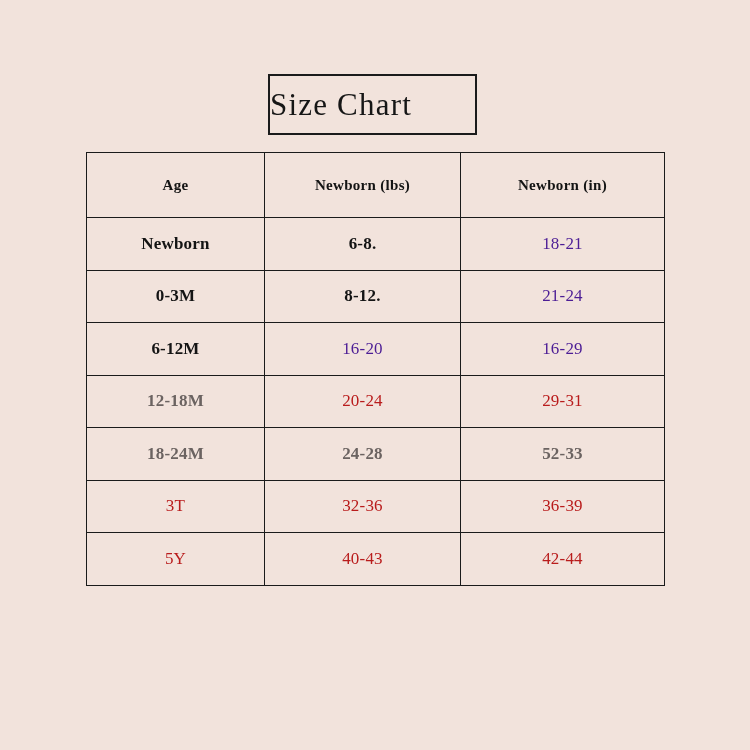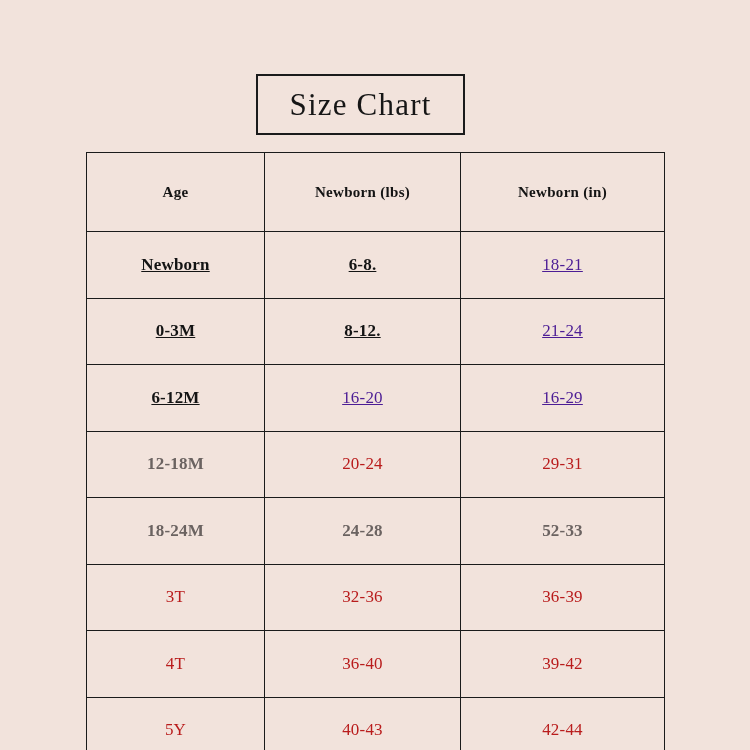--- a/index.html
+++ b/index.html
@@ -14,28 +14,28 @@
     overflow: hidden;
   }
   .page {
     position: relative;
     width: 750px;
     height: 750px;
     box-sizing: border-box;
   }
   .title-box {
     position: absolute;
-    left: 256px;
+    left: 268px;
     top: 74px;
     width: 205px;
     height: 57px;
     border: 2px solid #1b1b1b;
     display: flex;
     align-items: center;
-    justify-content: center;
+    justify-content: flex-start;
     background: transparent;
   }
   .title-text {
     font-family: "Liberation Serif", serif;
     font-size: 31px;
     letter-spacing: 1.2px;
     color: #161616;
     line-height: 1;
     white-space: nowrap;
   }
@@ -49,39 +49,38 @@
     border-collapse: collapse;
     width: 578px;
     table-layout: fixed;
   }
   table.size-chart th,
   table.size-chart td {
     border: 1.5px solid #1b1b1b;
     text-align: center;
     vertical-align: middle;
     height: 49.5px;
-    padding: 8px;
+    padding: 1px;
     font-family: "Liberation Serif", serif;
   }
   table.size-chart th {
     font-size: 15px;
     font-weight: bold;
     color: #141414;
     letter-spacing: 0.3px;
     height: 62px;
   }
   table.size-chart td {
     font-size: 17px;
     color: #b91c1c;
     letter-spacing: 0.2px;
   }
   table.size-chart tr.strong td {
     font-weight: bold;
     color: #141414;
-    text-decoration: underline;
   }
   table.size-chart tr.strong td.faded {
     font-weight: normal;
     color: #4c1d95;
   }
   table.size-chart td.faded {
     color: #6b6361;
     font-weight: bold;
   }
   col.c1 { width: 178px; }
@@ -136,25 +135,20 @@
           <td class="faded">18-24M</td>
           <td class="faded">24-28</td>
           <td class="faded">52-33</td>
         </tr>
         <tr>
           <td>3T</td>
           <td>32-36</td>
           <td>36-39</td>
         </tr>
         <tr>
-          <td>4T</td>
-          <td>36-40</td>
-          <td>39-42</td>
-        </tr>
-        <tr>
           <td>5Y</td>
           <td>40-43</td>
           <td>42-44</td>
         </tr>
       </tbody>
     </table>
   </div>
 
 </div>
 

